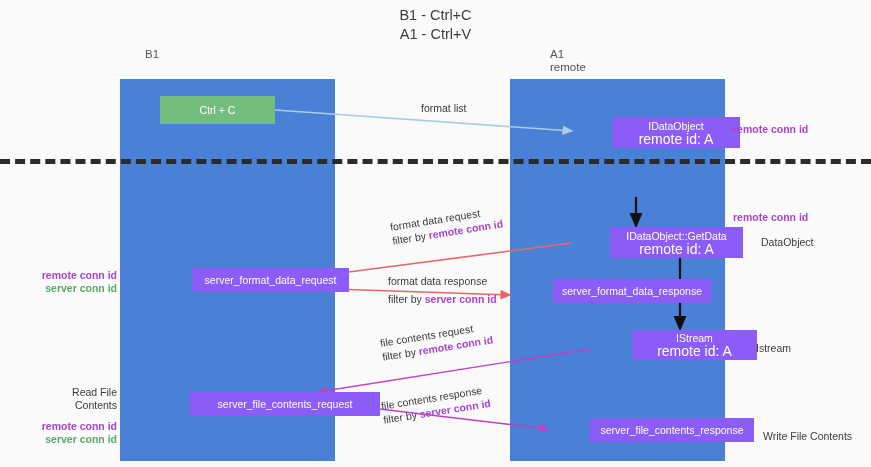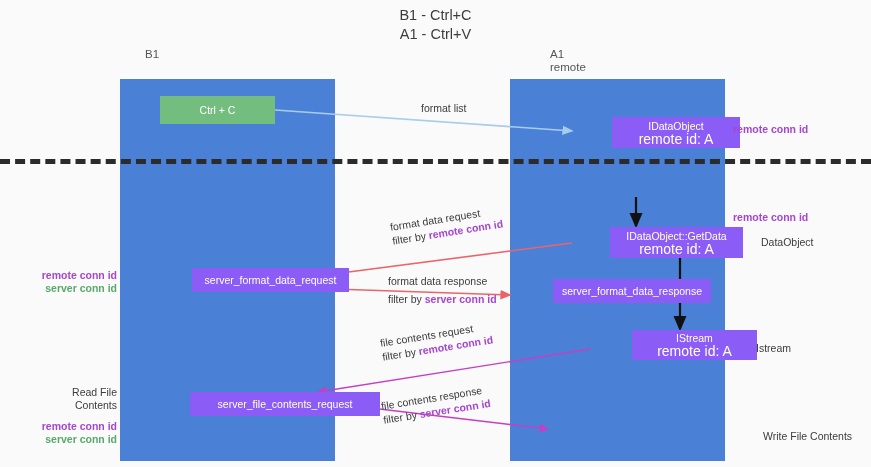--- a/index.html
+++ b/index.html
@@ -143,20 +143,23 @@
 
   <div class="abs node orange" style="left:592px;top:330px;width:125px;height:30px;">
     <div>IStream</div>
     <div class="l2">remote id: A</div>
   </div>
 
   <div class="abs node orange" style="left:150px;top:392px;width:190px;height:24px;">
     <div>server_file_contents_request</div>
   </div>
 
+  <div class="abs node orange" style="left:550px;top:418px;width:164px;height:24px;">
+    <div>server_file_contents_response</div>
+  </div>
 
   <div class="abs elabel" style="left:389px;top:101px;margin-left:32px;">
     <span>format list</span>
   </div>
 
   <div class="abs elabel rot-red" style="left:389px;top:220px;">
     <div>format data request</div>
     <div><span>filter by </span><span class="p">remote conn id</span></div>
   </div>
 

